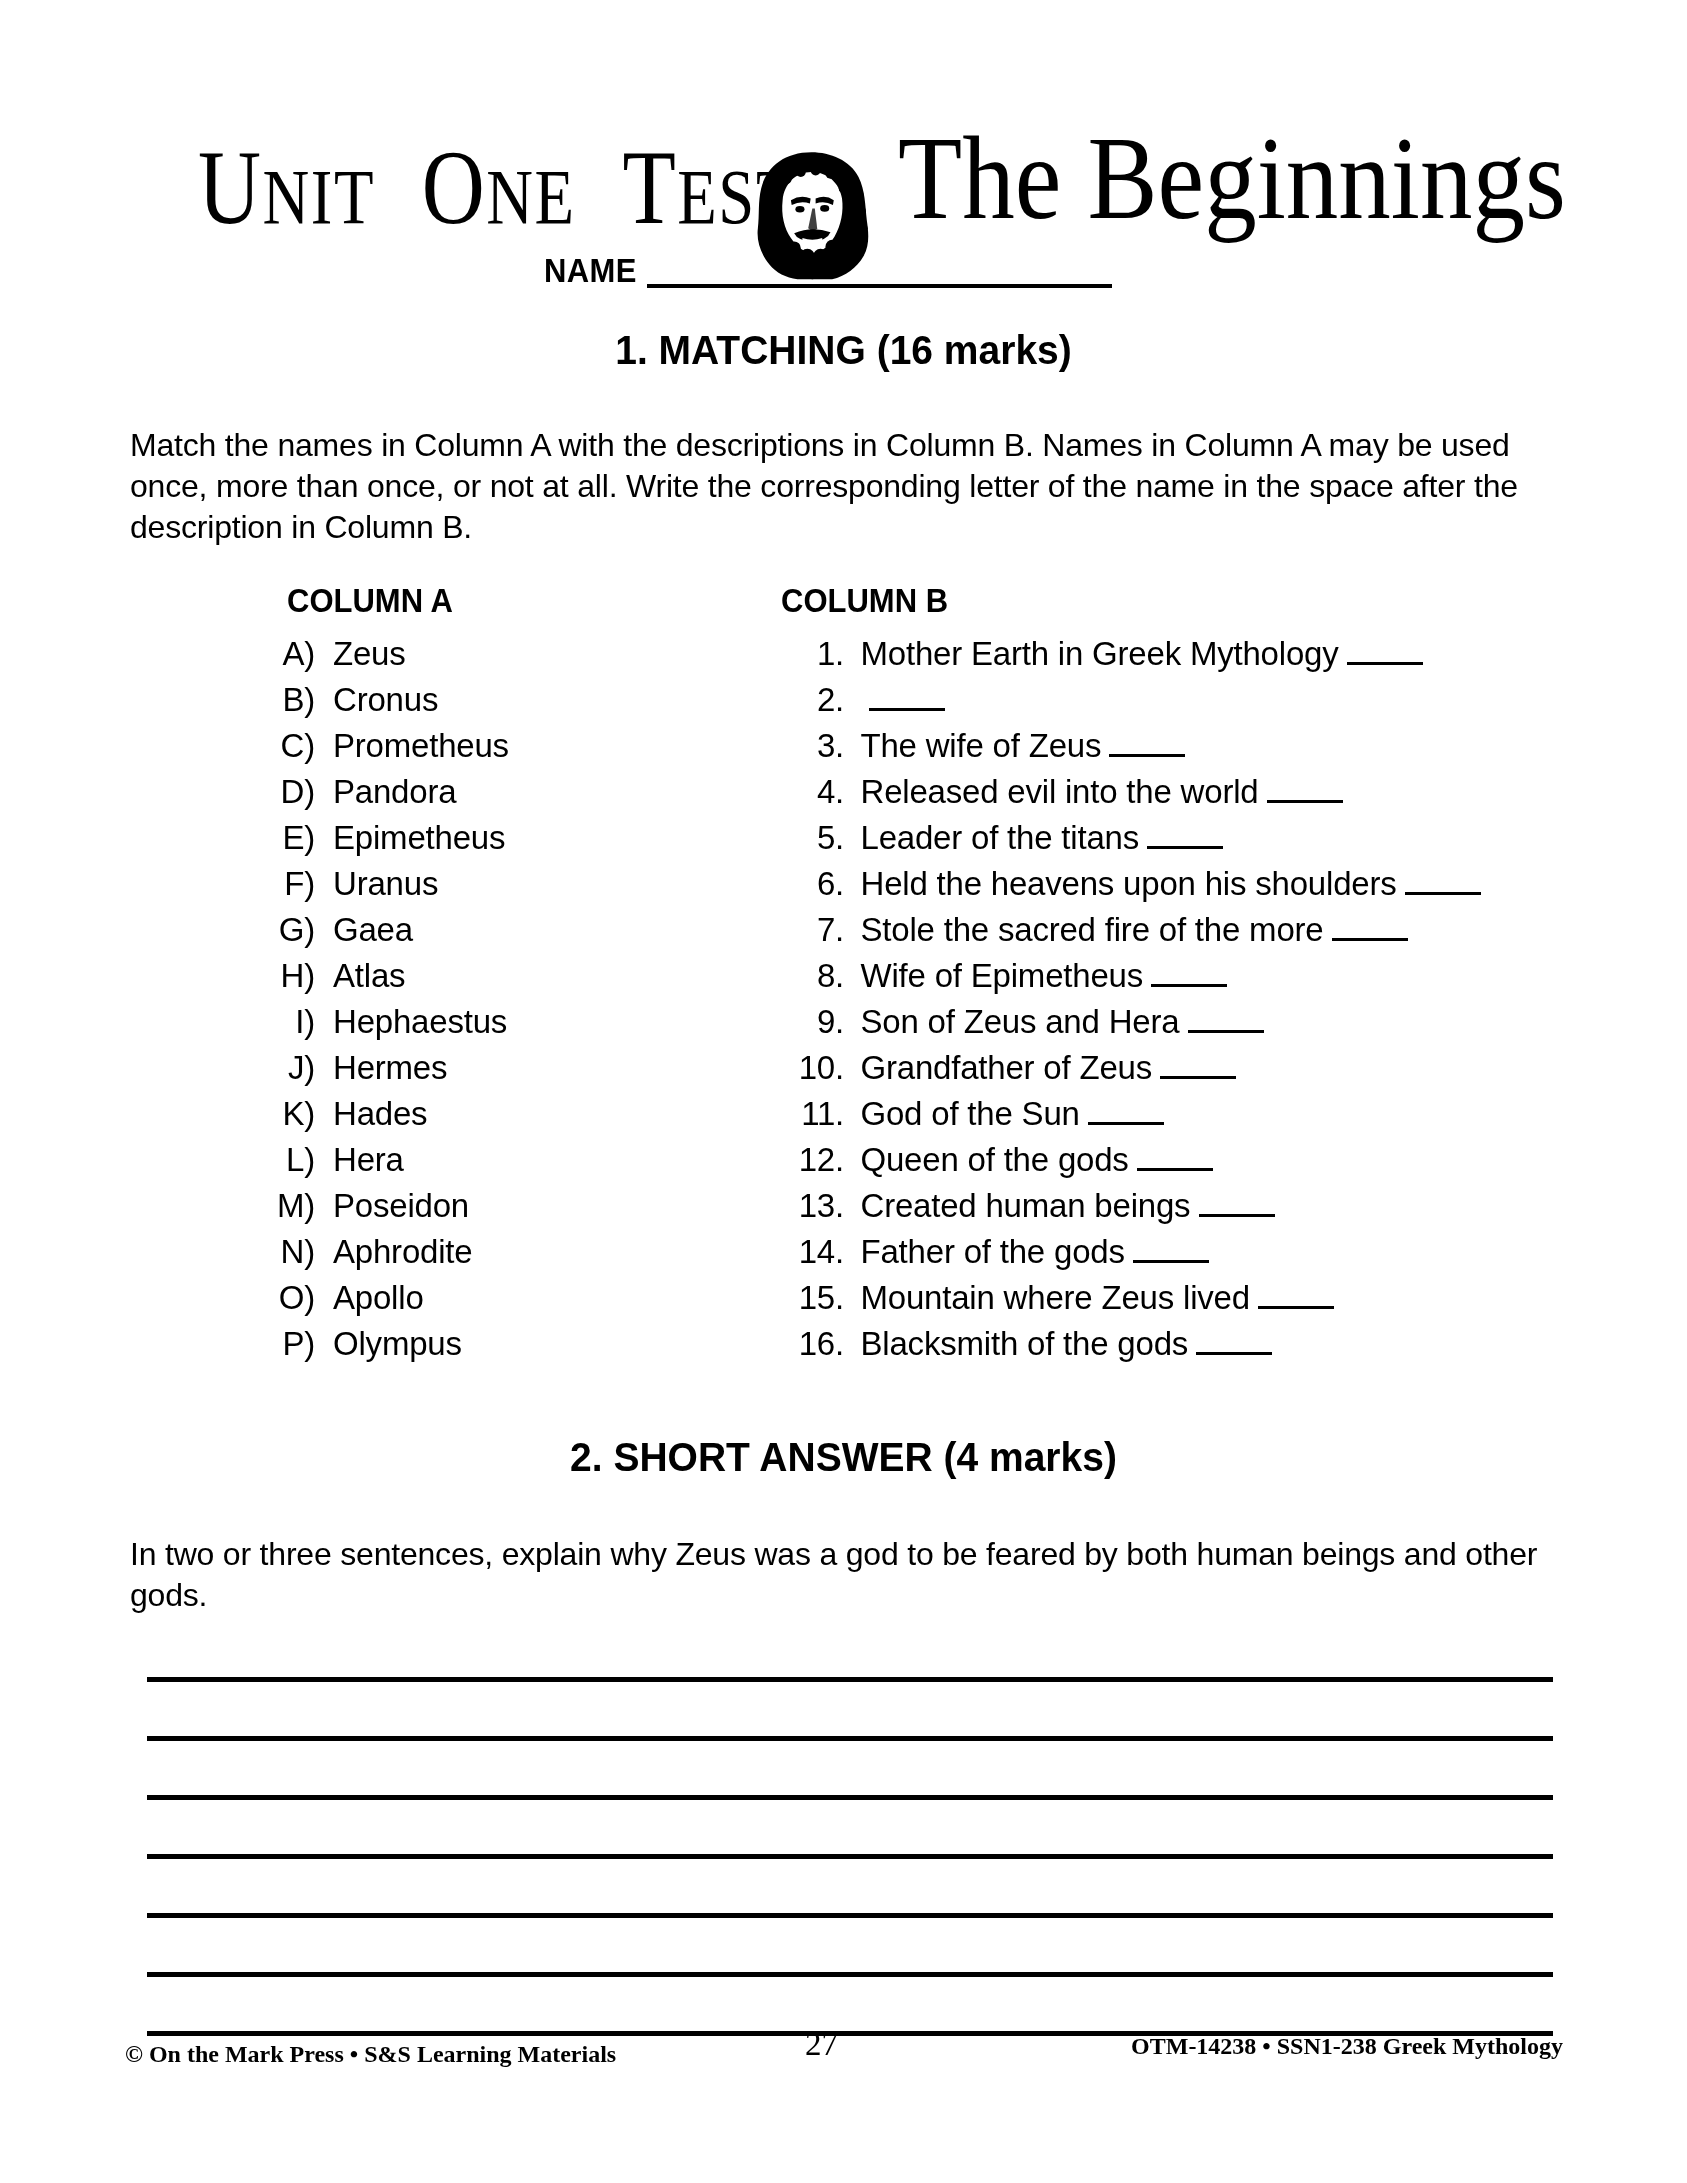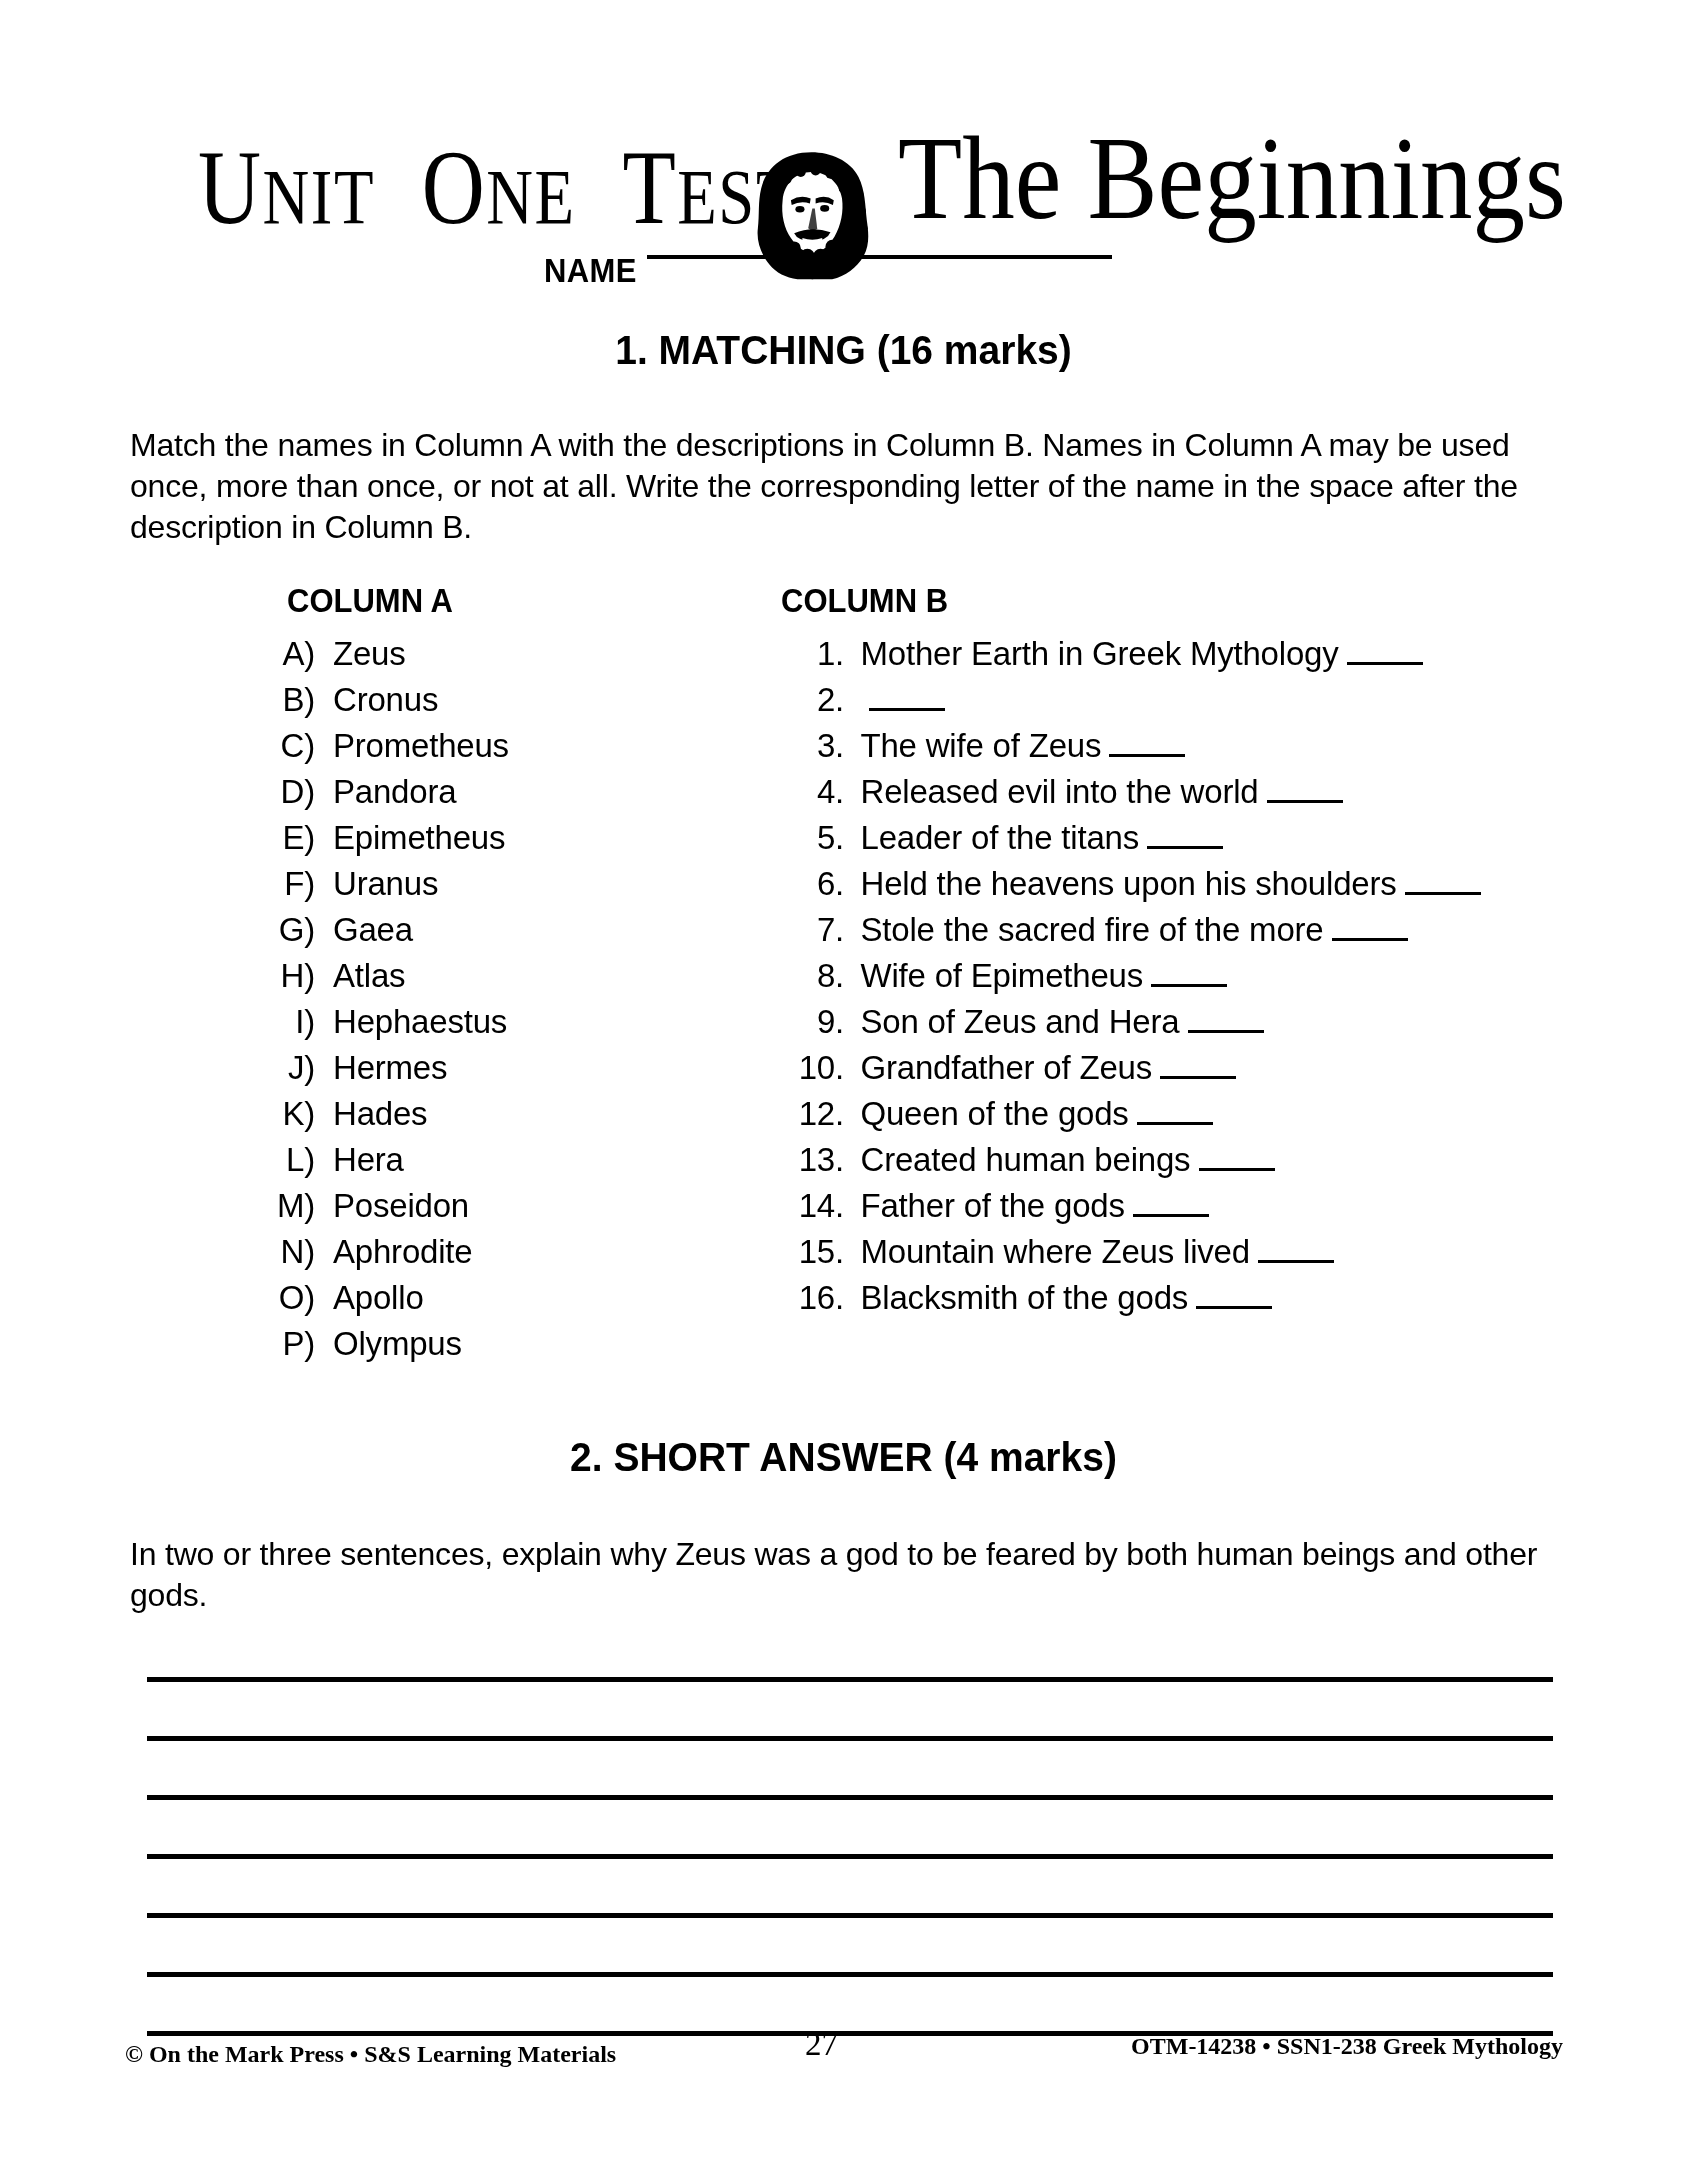--- a/index.html
+++ b/index.html
@@ -68,20 +68,21 @@
     width: 157px;
     height: 132px;
   }
 
   
   .name-row {
     position: absolute;
     left: 544px;
     top: 255px;
     display: flex;
+    align-items: flex-end;
     gap: 10px;
   }
   .name-label {
     font-size: 31px;
     font-weight: 700;
     letter-spacing: 0.4px;
     font-family: "Liberation Sans", sans-serif;
     transform: scaleY(1.08);
     transform-origin: left bottom;
   }
@@ -433,20 +434,25 @@
             <span class="marker">9.</span>
             <span class="etext">Son of Zeus and Hera</span>
             <span class="blank-line"></span>
           </div>
           <div class="entry">
             <span class="marker">10.</span>
             <span class="etext">Grandfather of Zeus</span>
             <span class="blank-line"></span>
           </div>
           <div class="entry">
+            <span class="marker">11.</span>
+            <span class="etext">God of the Sun</span>
+            <span class="blank-line"></span>
+          </div>
+          <div class="entry">
             <span class="marker">12.</span>
             <span class="etext">Queen of the gods</span>
             <span class="blank-line"></span>
           </div>
           <div class="entry">
             <span class="marker">13.</span>
             <span class="etext">Created human beings</span>
             <span class="blank-line"></span>
           </div>
           <div class="entry">

